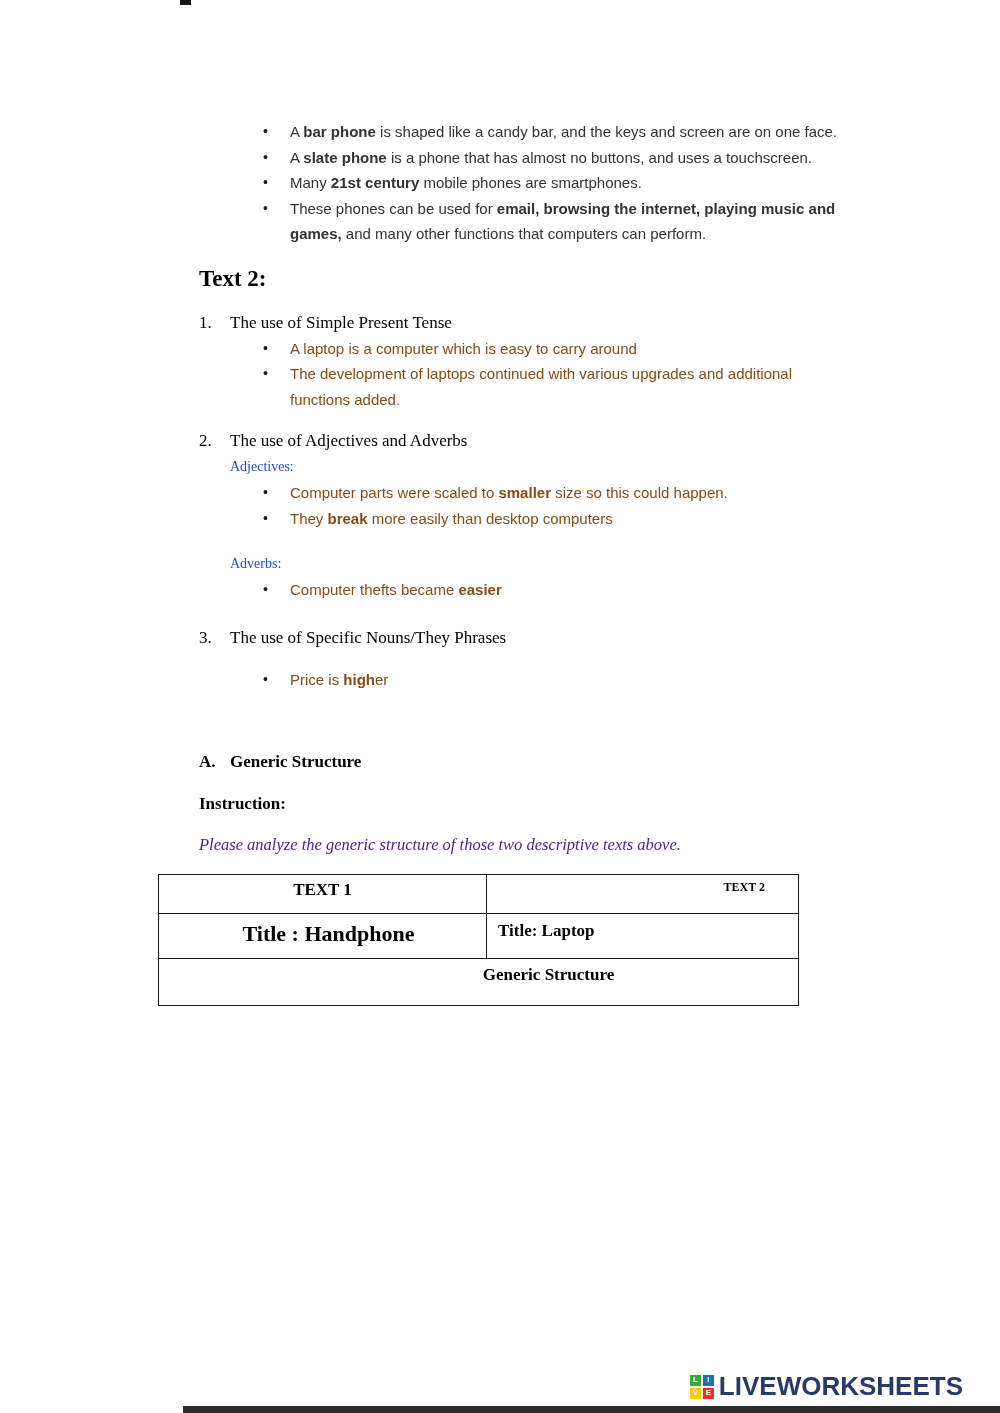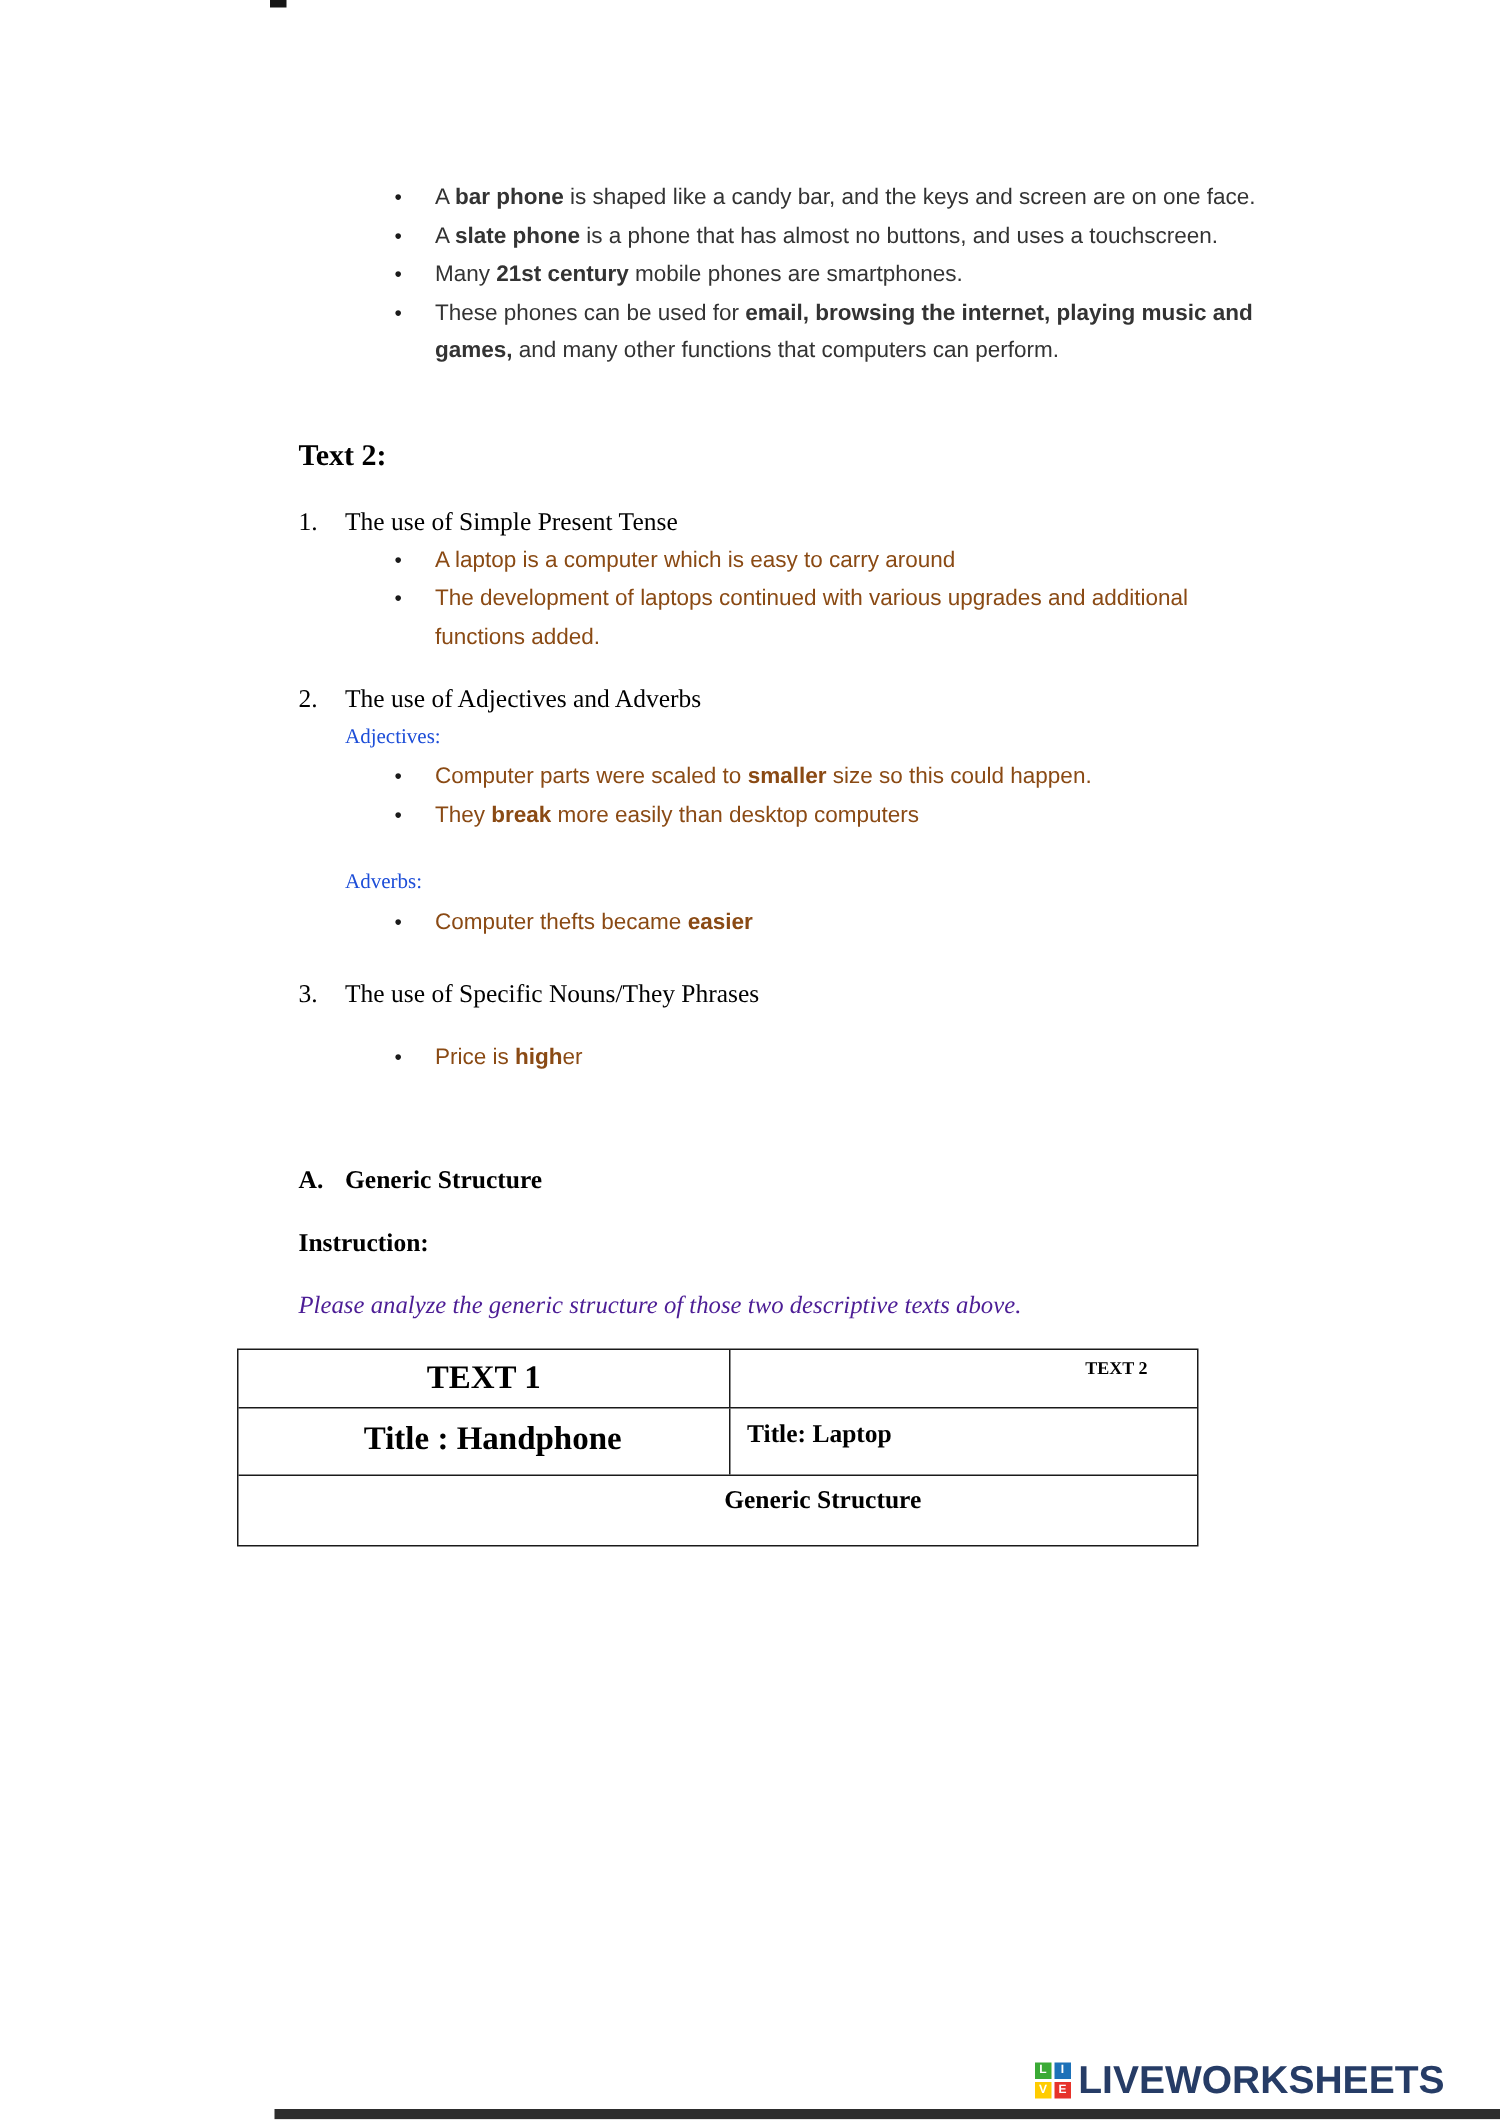--- a/index.html
+++ b/index.html
@@ -36,24 +36,24 @@
     font-size: 15px;
     line-height: 25.5px;
     color: #8a4a14;
   }
   .b { font-weight: 700; }
 
   
   .h-text2 {
     font-family: "Liberation Serif", serif;
     font-weight: 700;
-    font-size: 20px;
+    font-size: 23px;
     line-height: 22px;
     color: #000000;
-    margin-top: 46px;
+    margin-top: 21px;
   }
   .nitem {
     display: flex;
     font-family: "Liberation Serif", serif;
     font-size: 17px;
     line-height: 26px;
     color: #000000;
   }
   .num { width: 31px; flex: none; }
   .sublabel {
@@ -99,21 +99,21 @@
     margin-top: 18px;
     width: 641px;
     border: 1px solid #1a1a1a;
     font-family: "Liberation Serif", serif;
     color: #000000;
   }
   .trow { display: flex; border-bottom: 1px solid #1a1a1a; }
   .c1 { width: 328px; border-right: 1px solid #1a1a1a; }
   .c2 { flex: 1; }
   .hrow { height: 39px; }
-  .hrow .c1 { text-align: center; font-weight: 700; font-size: 22px; padding-top: 5px; }
+  .hrow .c1 { text-align: center; font-weight: 700; font-size: 17px; padding-top: 5px; }
   .hrow .c2 { text-align: right; font-weight: 700; font-size: 12px; padding: 5px 33px 0 0; }
   .title-row { height: 45px; }
   .title-row .c1 { font-weight: 700; font-size: 22px; padding: 7px 0 0 12px; text-align: center; }
   .title-row .c2 { font-weight: 700; font-size: 17px; padding: 7px 0 0 11px; }
   .span-row {
     height: 46px;
     border-bottom: none;
     display: block;
     text-align: center;
     font-weight: 700;

